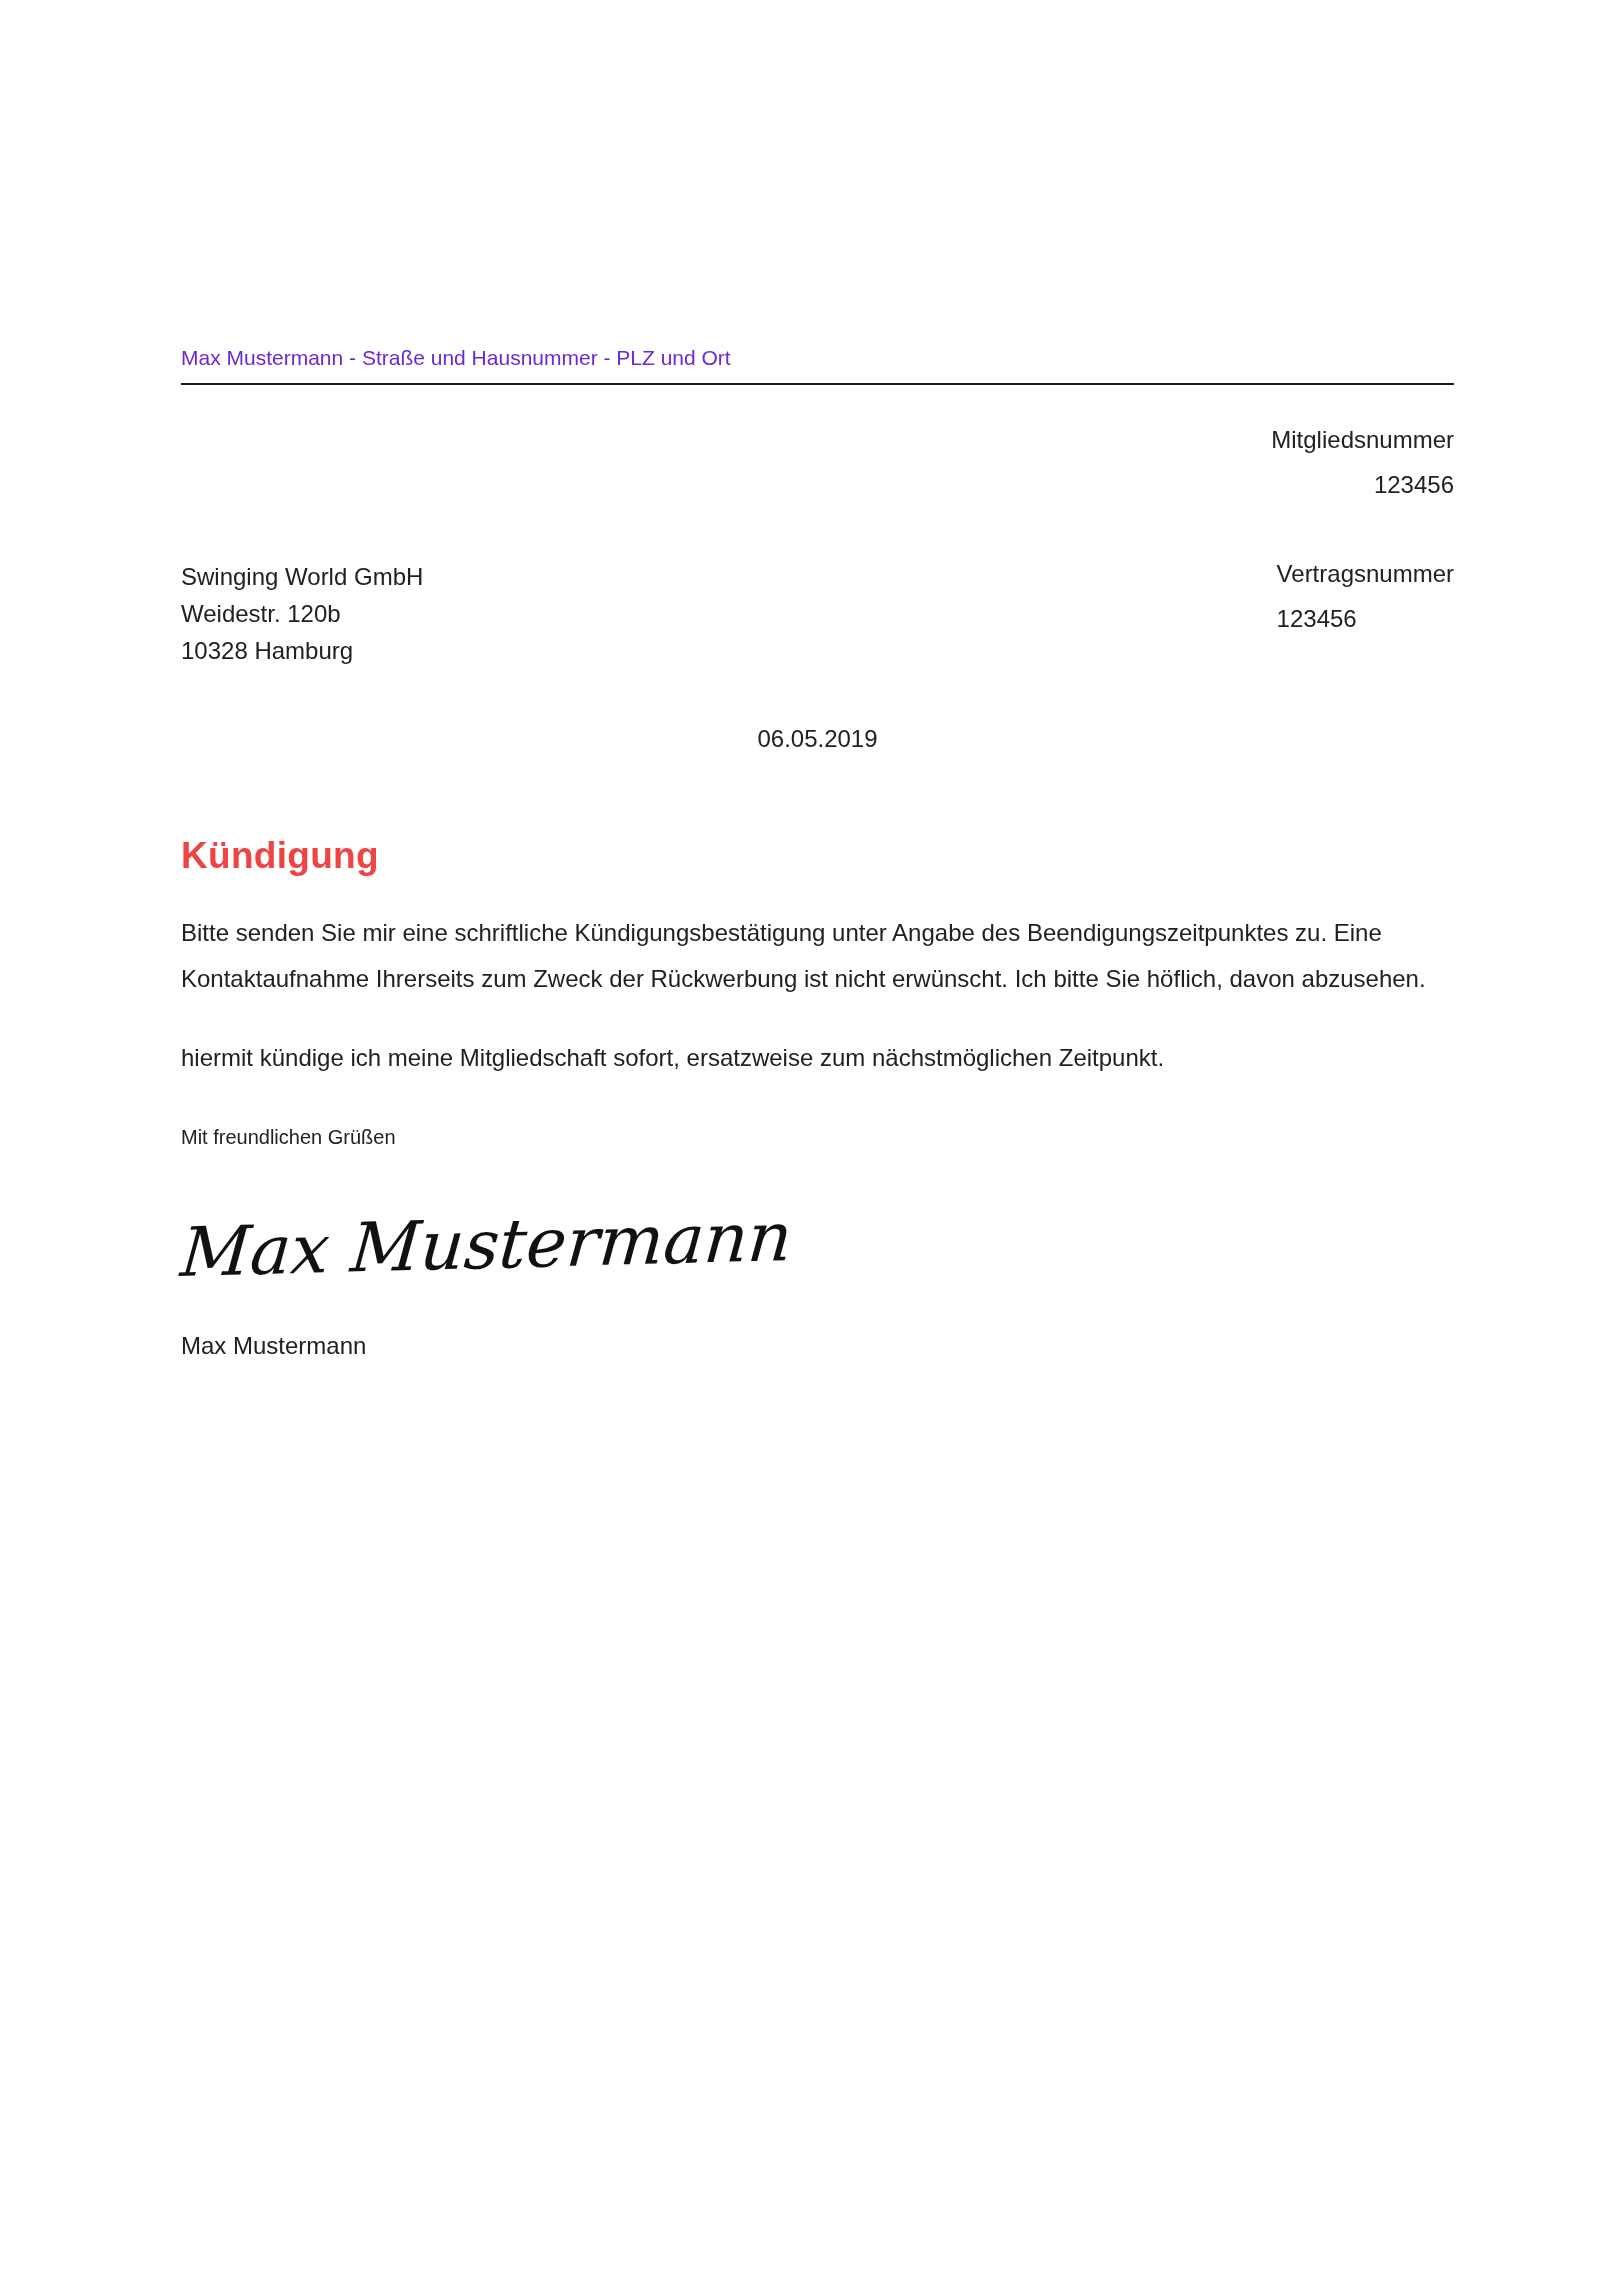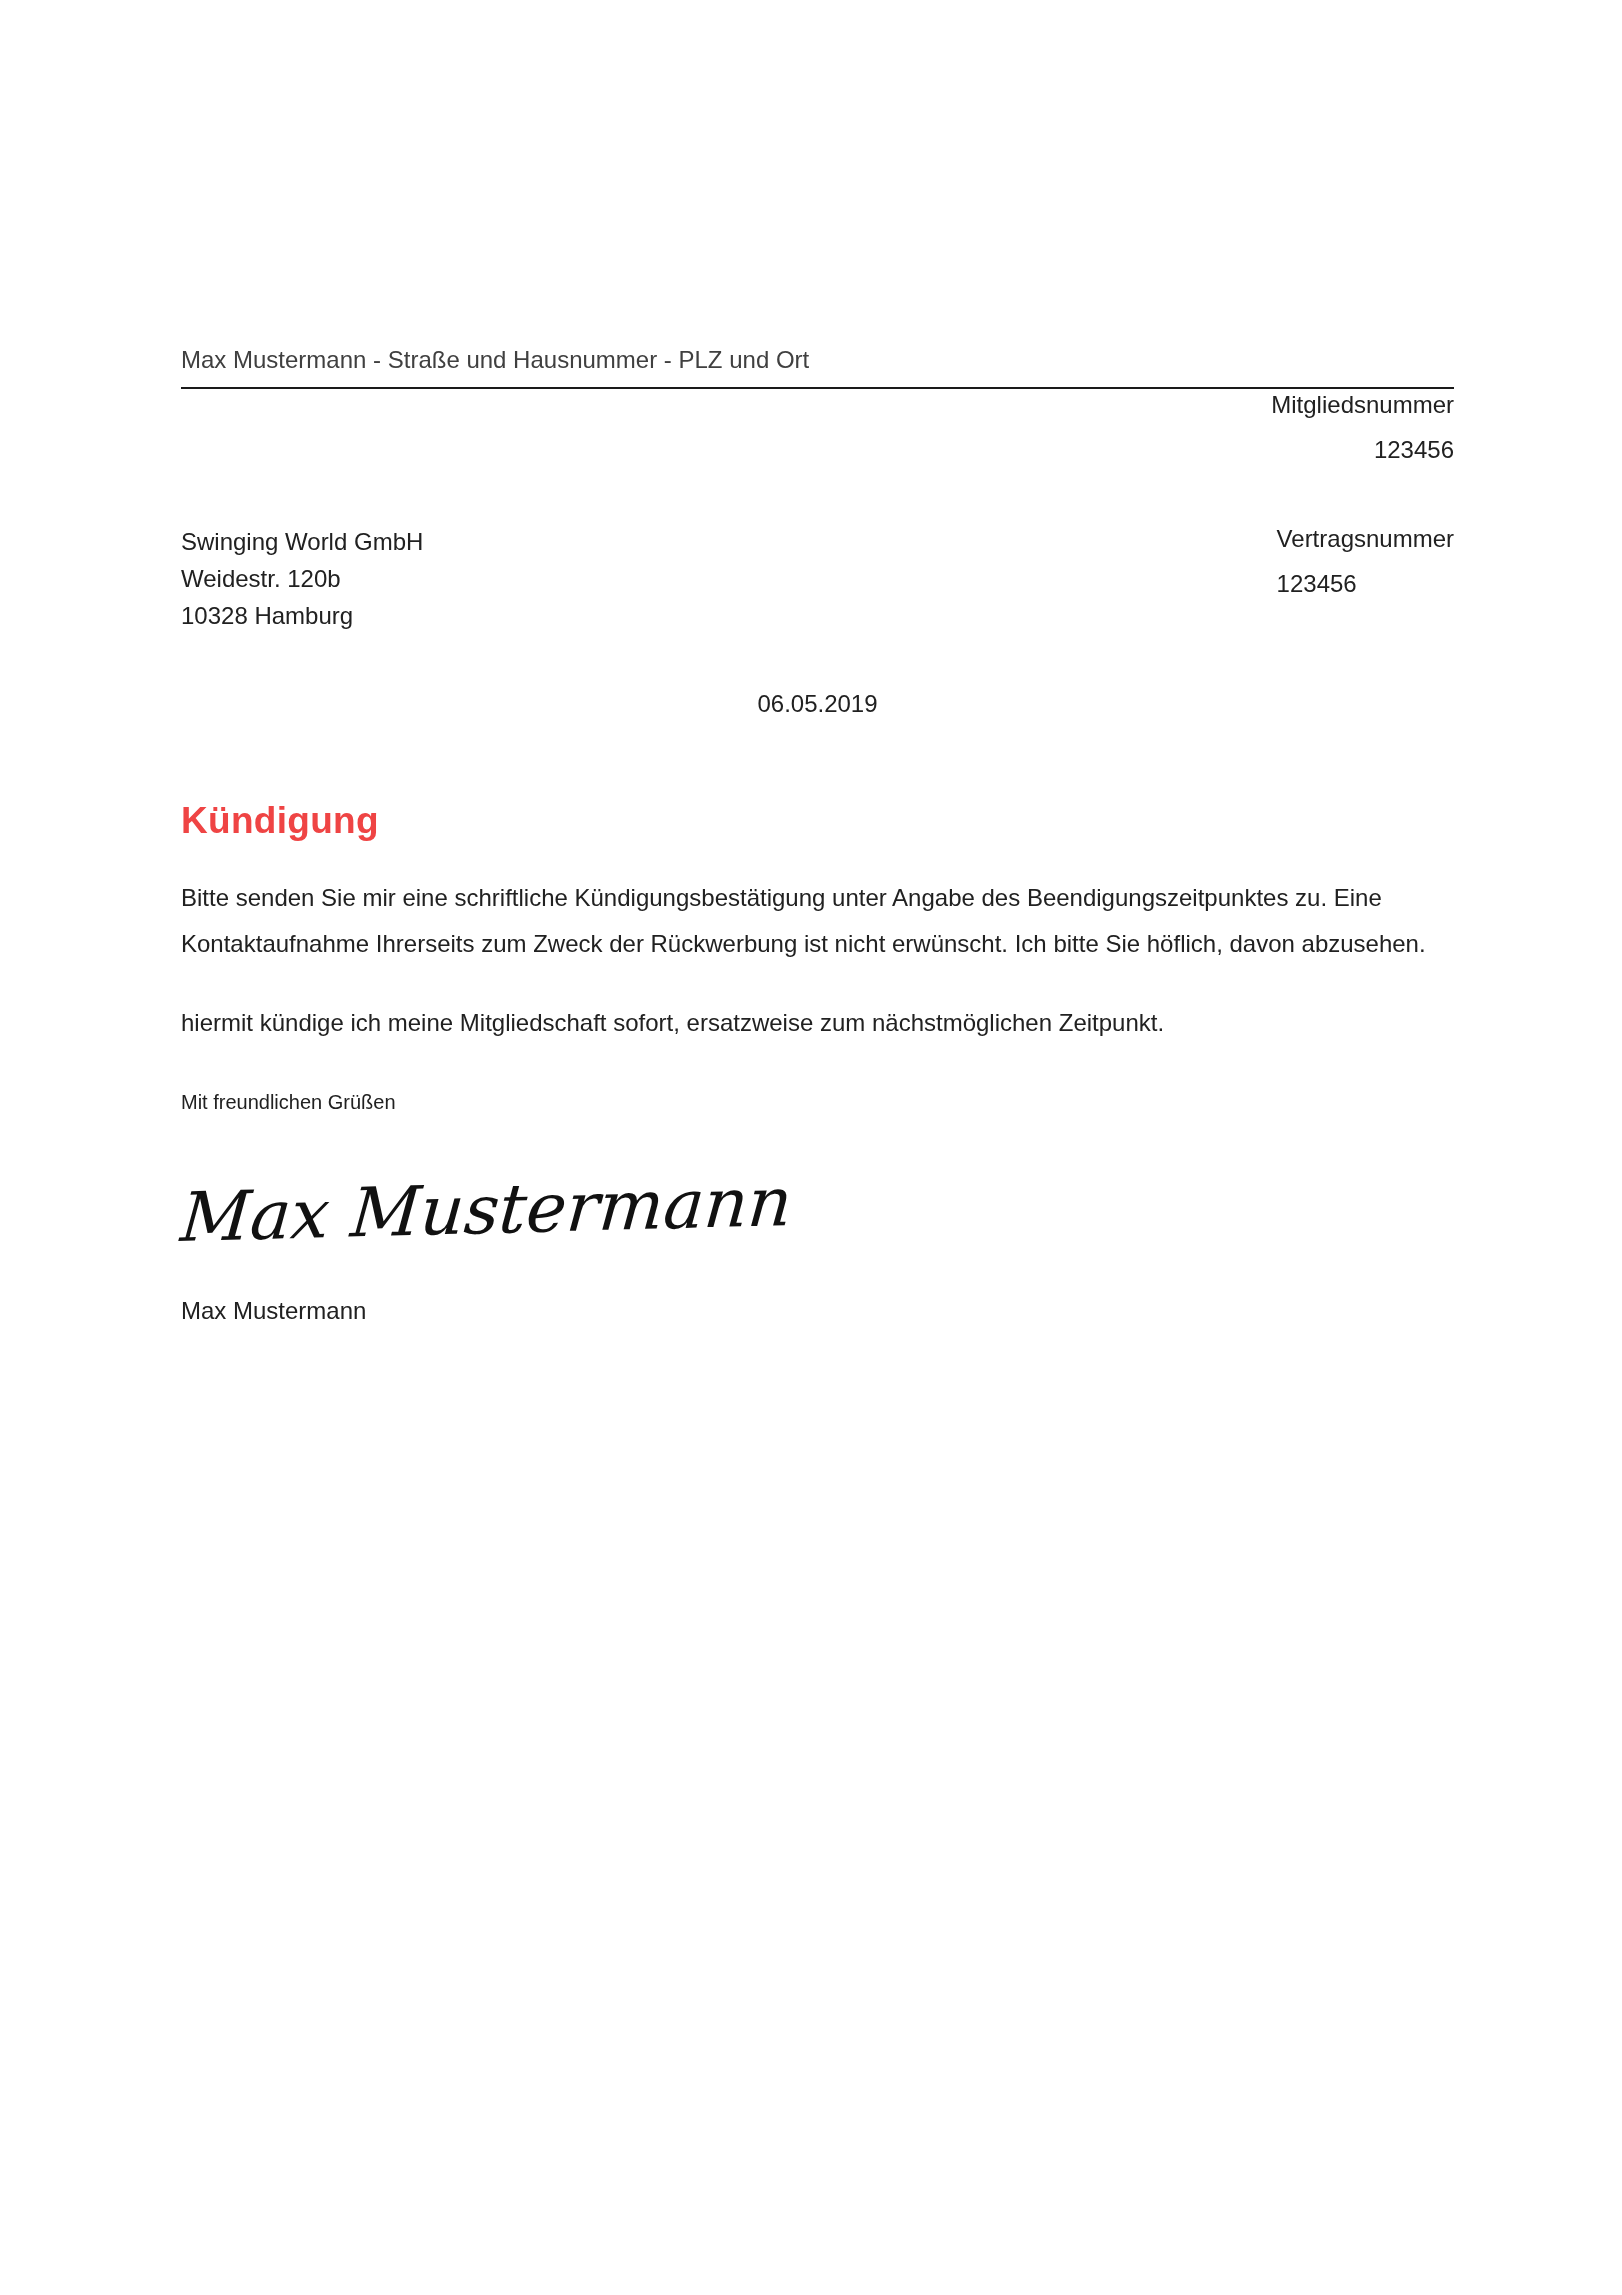--- a/index.html
+++ b/index.html
@@ -20,29 +20,30 @@
     position: absolute;
     top: 0; left: 0;
     width: 1623px;
     height: 2295px;
     padding: 344px 169px 0 181px;
     background: #ffffff;
   }
 
   
   .sender-line {
-    font-size: 24px;
+    font-size: 21px;
     line-height: 1.3;
-    color: #404040;
+    color: #6d28d9;
     padding-bottom: 11.8px;
     border-bottom: 2px solid #1a1a1a;
   }
 
   
   .meta-top {
+    margin-top: 39px;
     text-align: right;
     font-size: 24px;
     line-height: 1.35;
   }
   .meta-value {
     margin-top: 13px;
   }
 
   .address-row {
     margin-top: 56px;

